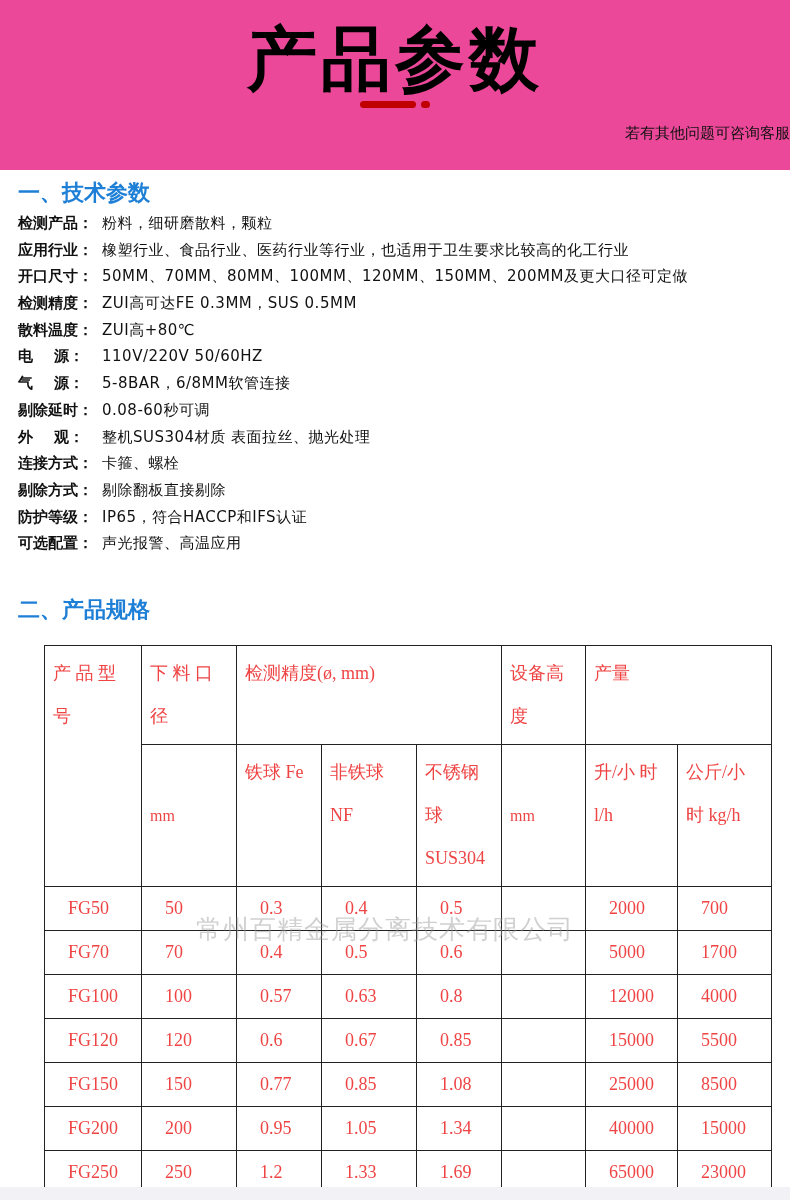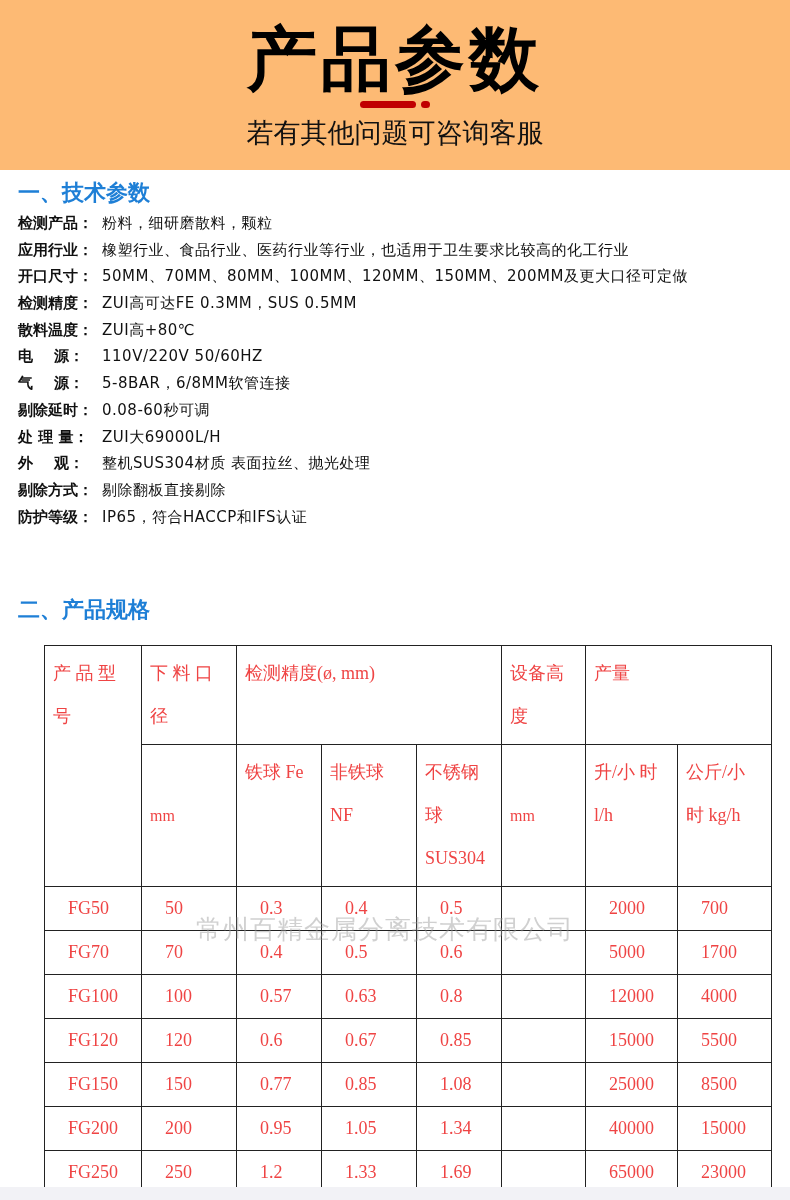--- a/index.html
+++ b/index.html
@@ -4,38 +4,38 @@
 <style>
   html, body { margin: 0; padding: 0; }
   body {
     width: 790px; height: 1200px; overflow: hidden; position: relative;
     background: #ffffff;
     font-family: "DejaVu Sans", "Liberation Sans", sans-serif;
     color: #111;
   }
   .hero {
     position: absolute; left: 0; top: 0; width: 790px; height: 170px;
-    background: #fdba74;
+    background: #ec4899;
   }
   .hero-title {
     position: absolute; left: 0; width: 790px; top: 14px;
     text-align: center; font-size: 70px; font-weight: bold; letter-spacing: 4px;
     color: #000; line-height: 90px;
   }
   .hero-bar {
     position: absolute; top: 101px; left: 360px; width: 56px; height: 7px;
     border-radius: 4px; background: #c00000;
   }
   .hero-dot {
     position: absolute; top: 101px; left: 421px; width: 9px; height: 7px;
     border-radius: 4px; background: #c00000;
   }
   .hero-sub {
     position: absolute; left: 0; width: 790px; top: 115px;
-    text-align: center; font-size: 27px; color: #111; line-height: 36px;
+    text-align: right; font-size: 15px; color: #111; line-height: 36px;
   }
   .section-title {
     position: absolute; left: 18px; font-size: 22px; font-weight: bold; color: #1e7fd6;
     line-height: 30px;
     font-family: Liberation Serif, serif;
   }
   .specs { position: absolute; left: 18px; top: 210px; width: 770px; }
   .spec-row {
     height: 26.7px; line-height: 26.7px; font-size: 15px; white-space: nowrap;
     font-family: "DejaVu Sans", sans-serif; color: #111;
@@ -77,24 +77,25 @@
 
 <div class="specs">
   <div class="spec-row"><span class="lbl">检测产品：</span><span class="val">粉料，细研磨散料，颗粒</span></div>
   <div class="spec-row"><span class="lbl">应用行业：</span><span class="val">橡塑行业、食品行业、医药行业等行业，也适用于卫生要求比较高的化工行业</span></div>
   <div class="spec-row"><span class="lbl">开口尺寸：</span><span class="val">50MM、70MM、80MM、100MM、120MM、150MM、200MM及更大口径可定做</span></div>
   <div class="spec-row"><span class="lbl">检测精度：</span><span class="val">ZUI高可达FE 0.3MM，SUS 0.5MM</span></div>
   <div class="spec-row"><span class="lbl">散料温度：</span><span class="val">ZUI高+80℃</span></div>
   <div class="spec-row"><span class="lbl">电    源：</span><span class="val">110V/220V  50/60HZ</span></div>
   <div class="spec-row"><span class="lbl">气    源：</span><span class="val">5-8BAR，6/8MM软管连接</span></div>
   <div class="spec-row"><span class="lbl">剔除延时：</span><span class="val">0.08-60秒可调</span></div>
-  <div class="spec-row"><span class="lbl">处 理 量：</span><span class="val">ZUI大69000L/H</span></div>
   <div class="spec-row"><span class="lbl">外    观：</span><span class="val">整机SUS304材质 表面拉丝、抛光处理</span></div>
+  <div class="spec-row"><span class="lbl">连接方式：</span><span class="val">卡箍、螺栓</span></div>
   <div class="spec-row"><span class="lbl">剔除方式：</span><span class="val">剔除翻板直接剔除</span></div>
   <div class="spec-row"><span class="lbl">防护等级：</span><span class="val">IP65，符合HACCP和IFS认证</span></div>
+  <div class="spec-row"><span class="lbl">可选配置：</span><span class="val">声光报警、高温应用</span></div>
 </div>
 
 <div class="section-title" style="top:595px;">二、产品规格</div>
 
 <table class="spec-table">
   <colgroup>
     <col style="width:93px">
       <col style="width:95px">
       <col style="width:85px">
       <col style="width:95px">

